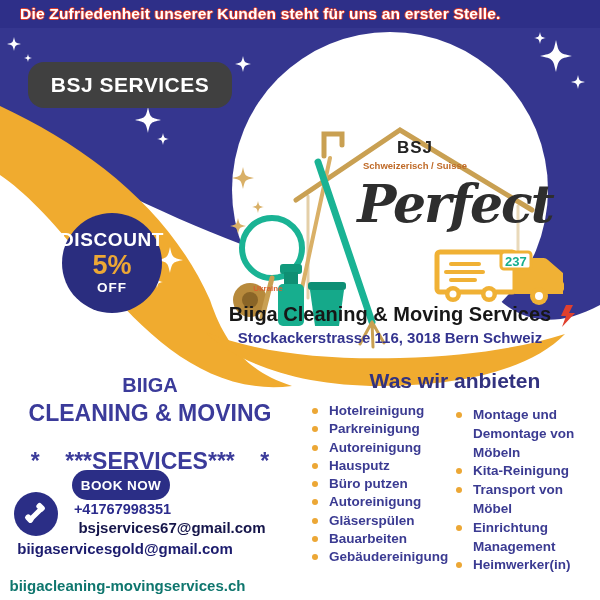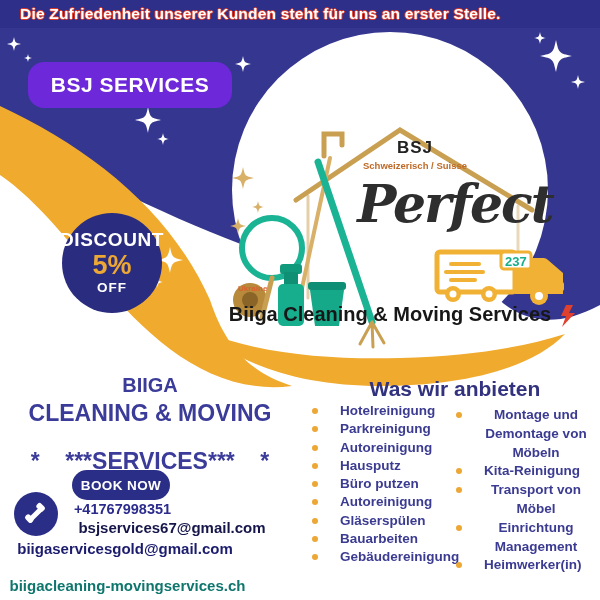--- a/index.html
+++ b/index.html
@@ -5,59 +5,59 @@
   html,body{margin:0;padding:0;background:#888;}
   .stage{position:relative;width:600px;height:600px;overflow:hidden;background:#fff;
          font-family:"Liberation Sans",sans-serif;}
   .abs{position:absolute;}
   svg{display:block;}
   
   .banner{left:0;top:0;width:600px;height:28px;background:#2e2f88;}
   .banner-text{left:20px;top:5px;font-size:15.5px;font-weight:800;color:#fff;letter-spacing:.2px;
     text-shadow:-1px 0 #d93a2a,1px 0 #d93a2a,0 -1px #d93a2a,0 1px #d93a2a;}
   
-  .brand-tab{left:28px;top:62px;width:204px;height:46px;background:#6d28d9;border-radius:16px;
+  .brand-tab{left:28px;top:62px;width:204px;height:46px;background:#404040;border-radius:16px;
     display:flex;align-items:center;justify-content:center;}
   .brand-tab span{color:#fff;font-size:21px;font-weight:800;letter-spacing:.5px;}
   
   .discount{left:62px;top:213px;width:100px;height:100px;border-radius:50%;background:#2a2d7f;
     display:flex;flex-direction:column;align-items:center;justify-content:center;line-height:1.1;}
   .discount .lbl{color:#fff;font-size:19px;font-weight:800;letter-spacing:.6px;}
   .discount .pct{color:#eca735;font-size:27px;font-weight:800;}
   .discount .off{color:#fff;font-size:13.5px;font-weight:800;letter-spacing:1px;}
   
   .bsj-initials{left:380px;top:138px;width:70px;text-align:center;font-size:17px;font-weight:800;color:#222;letter-spacing:1px;}
   .tagline{left:340px;top:160px;width:150px;text-align:center;font-size:9.5px;font-weight:700;color:#bf6a28;}
   .script-name{left:330px;top:178px;width:250px;text-align:center;
     font-family:"DejaVu Serif",serif;font-style:italic;font-weight:700;font-size:52px;
     color:#2e2e2e;letter-spacing:-2px;line-height:1;}
-  .flag-label{left:238px;top:284px;width:60px;text-align:left;font-size:8px;font-weight:800;color:#d9622f;}
+  .flag-label{left:238px;top:284px;width:60px;text-align:center;font-size:8px;font-weight:800;color:#d9622f;}
   .truck-number{fill:#17ae8e;font-size:13px;font-weight:800;font-family:"Liberation Sans",sans-serif;}
   
   .company-name{left:180px;top:303px;width:420px;text-align:center;font-size:20px;font-weight:800;color:#171717;}
   .address{left:180px;top:329px;width:420px;text-align:center;font-size:15px;font-weight:800;color:#34348f;}
   
   .t1{left:0;top:374px;width:300px;text-align:center;font-size:20px;font-weight:800;color:#3b3b9a;}
   .t2{left:0;top:400px;width:300px;text-align:center;font-size:23px;font-weight:800;color:#3b3b9a;}
   .t3{left:0;top:426px;width:300px;text-align:center;font-size:23px;font-weight:800;color:#3b3b9a;white-space:pre;margin-top:22px;}
   .book-btn{left:72px;top:470px;width:98px;height:30px;border-radius:16px;background:#2b2e86;border:none;
     color:#fff;font-size:13.5px;font-weight:800;letter-spacing:.4px;cursor:pointer;
     display:flex;align-items:center;justify-content:center;font-family:"Liberation Sans",sans-serif;}
   .phone-badge{left:14px;top:492px;width:44px;height:44px;border-radius:50%;background:#2b2e86;
     display:flex;align-items:center;justify-content:center;}
   .phone{left:0;top:501px;width:245px;text-align:center;font-size:14.5px;font-weight:800;color:#2b2b8c;}
   .email1{left:0;top:519px;width:250px;text-align:center;font-size:15px;font-weight:800;color:#15154a;padding-left:47px;}
   .email2{left:0;top:540px;width:250px;text-align:center;font-size:15px;font-weight:800;color:#1c1c6e;}
   .website{left:0;top:561px;width:255px;text-align:center;font-size:15px;font-weight:800;color:#0f766e;margin-top:16px;}
   
-  .svc-title{left:340px;top:369px;width:230px;text-align:center;font-size:21px;font-weight:800;color:#32327f;margin-top:8px;}
+  .svc-title{left:340px;top:369px;width:230px;text-align:center;font-size:21px;font-weight:800;color:#32327f;}
   ul.svc-list{list-style:none;margin:0;padding:0;}
   .svc-col1{left:312px;top:402px;width:145px;}
   .svc-col2{left:456px;top:406px;width:132px;}
-  .svc{display:flex;gap:22px;font-size:13.5px;font-weight:700;color:#3b3b92;line-height:18.3px;text-align:center;}
+  .svc{display:flex;gap:11px;font-size:13.5px;font-weight:700;color:#3b3b92;line-height:18.3px;}
   .svc-col2 .svc{line-height:18.8px;}
   .dot{width:6px;height:6px;border-radius:50%;background:#eca735;margin-top:6px;flex:0 0 auto;}
 </style>
 </head>
 <body>
 
 <div class="stage">
 
   <svg class="abs" style="left:0;top:0" width="600" height="600" viewBox="0 0 600 600">
 
@@ -147,20 +147,21 @@
 
   <div class="abs bsj-initials">BSJ</div>
   <div class="abs tagline">Schweizerisch / Suisse</div>
   <div class="abs script-name">Perfect</div>
   <div class="abs flag-label">Ukraine</div>
 
   <div class="abs company-name">Biiga Cleaning &amp; Moving Services</div>
   <svg class="abs" style="left:560px;top:305px" width="16" height="22" viewBox="0 0 16 22">
     <polygon points="6,0 13,0 9,8 15,8 2,22 6,11 1,11" fill="#e0402e"></polygon>
   </svg>
+  <div class="abs address">Stockackerstrasse 116, 3018 Bern Schweiz</div>
 
   <div class="abs t1">BIIGA</div>
   <div class="abs t2">CLEANING &amp; MOVING</div>
   <div class="abs t3">*    ***SERVICES***    *</div>
 
   <button class="abs book-btn">BOOK NOW</button>
 
   <div class="abs phone-badge">
     <svg width="26" height="26" viewBox="-13 -13 26 26">
       <g transform="rotate(-45)" fill="#ffffff">

